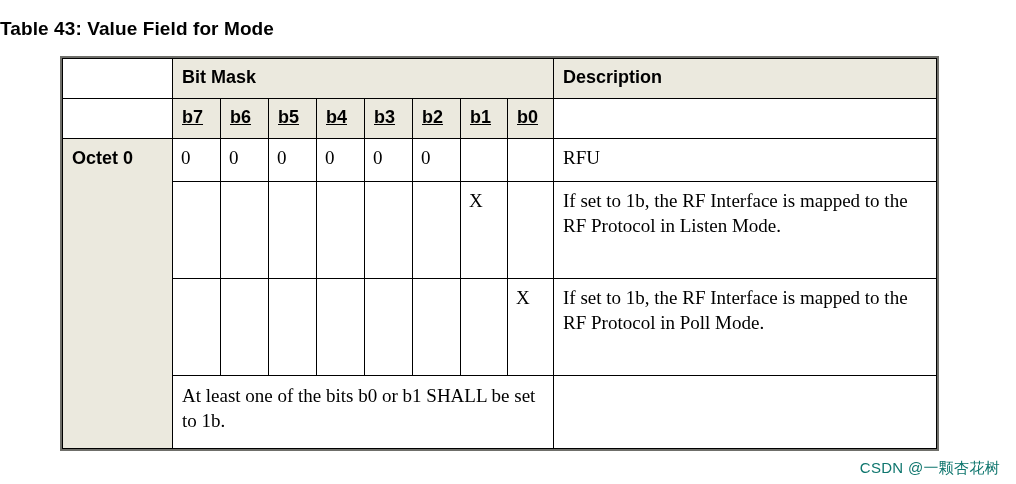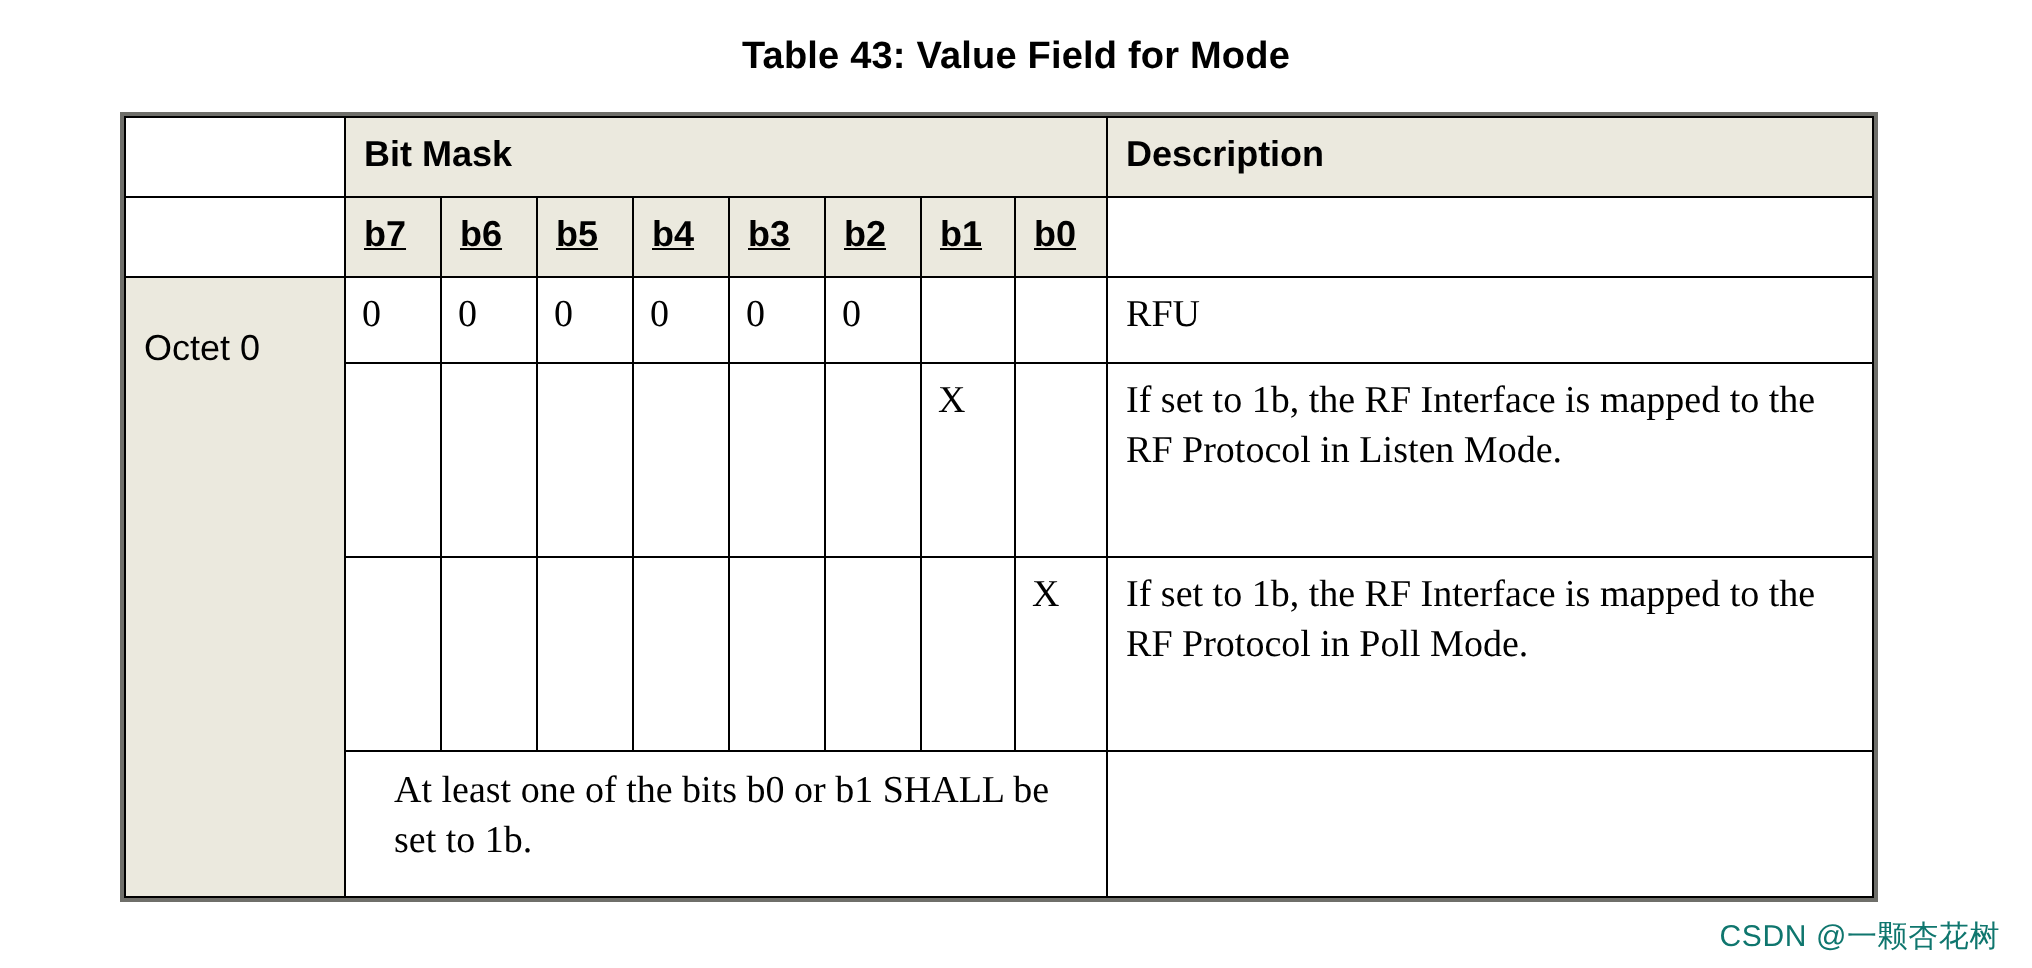--- a/index.html
+++ b/index.html
@@ -13,21 +13,21 @@
     position: relative;
     overflow: hidden;
     font-family: "Liberation Serif", "DejaVu Serif", serif;
   }
 
   .page-title {
     position: absolute;
     left: 0;
     top: 18px;
     width: 1016px;
-    text-align: center;
+    text-align: left;
     font-family: "Liberation Sans", "DejaVu Sans", sans-serif;
     font-weight: bold;
     font-size: 19px;
     color: #000000;
     letter-spacing: 0.1px;
   }
 
   .table-wrap {
     position: absolute;
     left: 62px;
@@ -88,44 +88,43 @@
   }
 
   .octet-cell {
     background: #ebe9de !important;
     font-family: "Liberation Sans", "DejaVu Sans", sans-serif;
     font-weight: bold;
     font-size: 18px;
   }
   .octet-cell .cell-pad {
     font-family: "Liberation Sans", "DejaVu Sans", sans-serif;
-    font-weight: normal;
+    font-weight: bold;
     font-size: 18px;
-    padding: 24px 9px 8px 9px;
+    padding: 8px 9px 8px 9px;
   }
 
   .bit-val .cell-pad {
     font-family: "Liberation Serif", "DejaVu Serif", serif;
     font-size: 19px;
     padding: 6px 7px 7px 8px;
   }
 
   .desc .cell-pad {
     font-family: "Liberation Serif", "DejaVu Serif", serif;
     font-size: 19px;
     line-height: 1.33;
     padding: 6px 9px 8px 9px;
   }
 
   .note .cell-pad {
     font-family: "Liberation Serif", "DejaVu Serif", serif;
     font-size: 19px;
     line-height: 1.33;
     padding: 7px 9px 9px 9px;
-    margin-left: 15px;
   }
 
   .row-h1 td { height: 38px; }
   .row-h2 td { height: 34px; text-decoration: underline; }
   .row-r1 td { height: 42px; }
   .row-r2 td { height: 96px; }
   .row-r3 td { height: 96px; }
   .row-r4 td { height: 72px; }
 
   .watermark {

